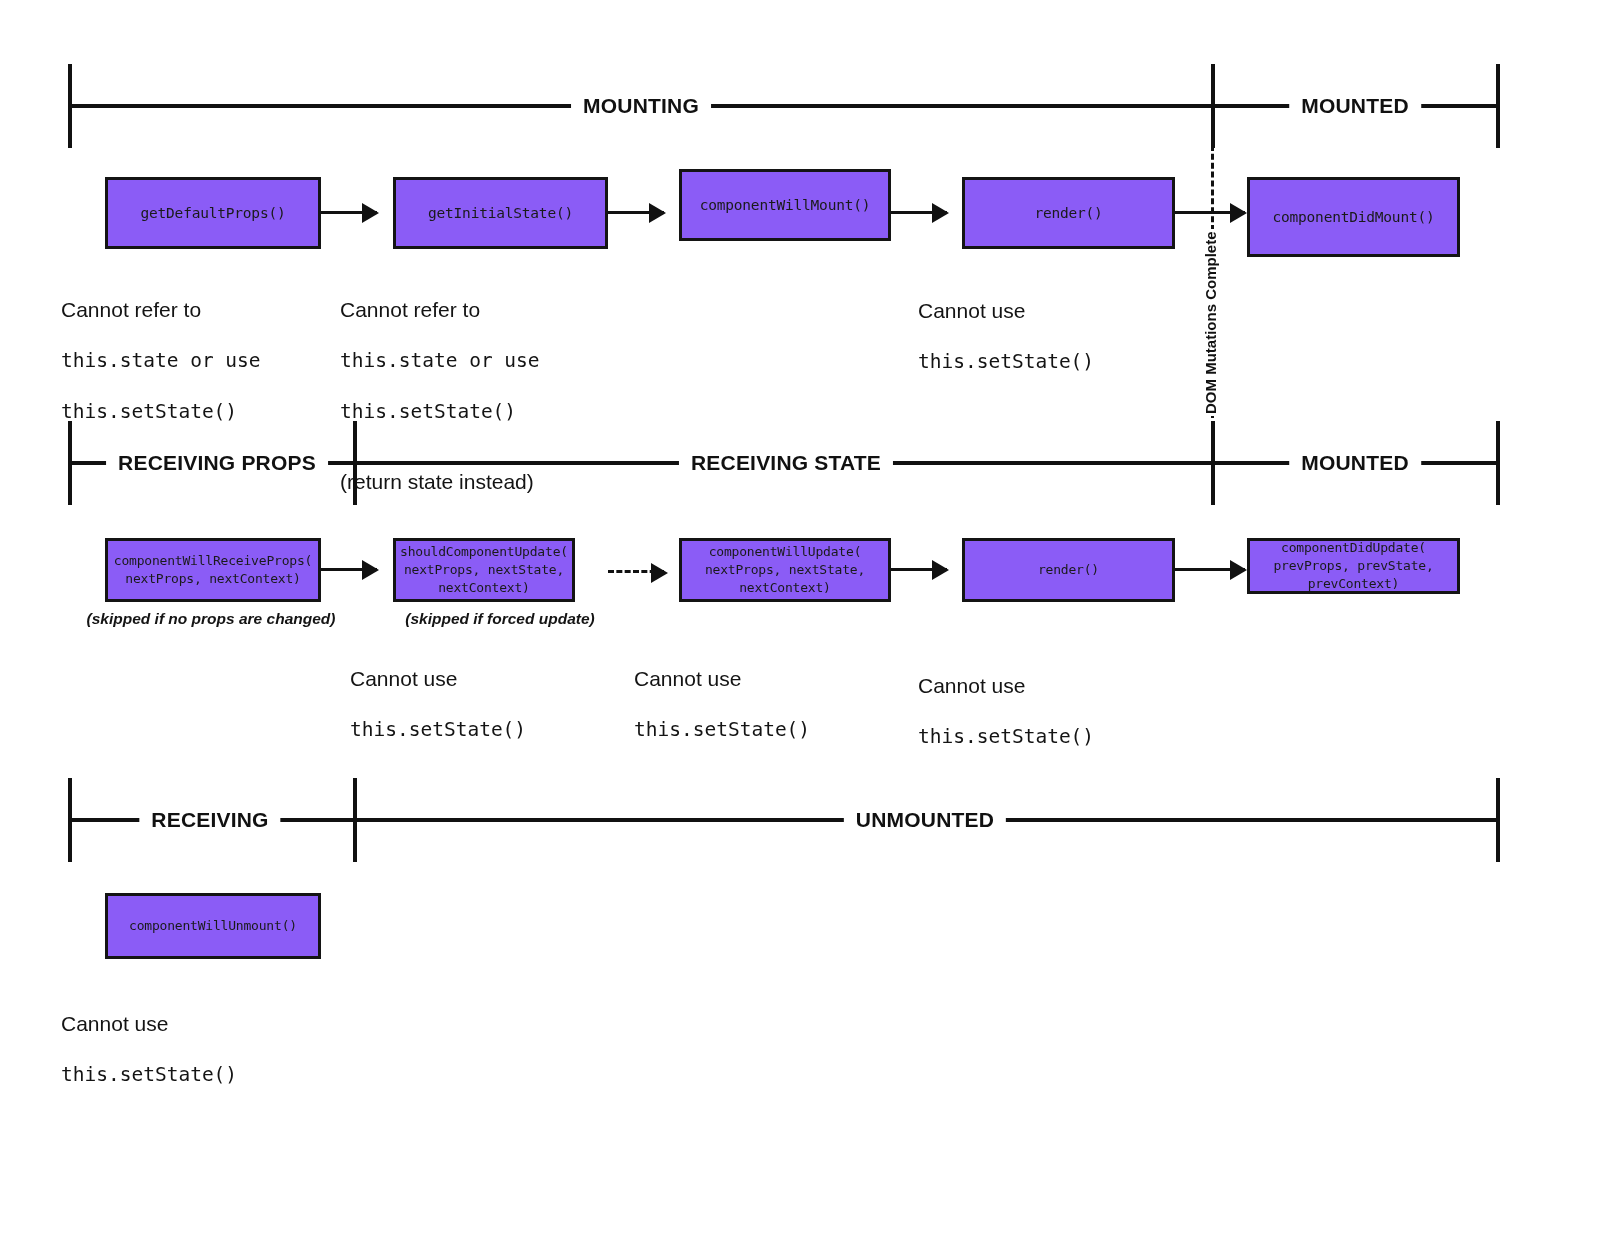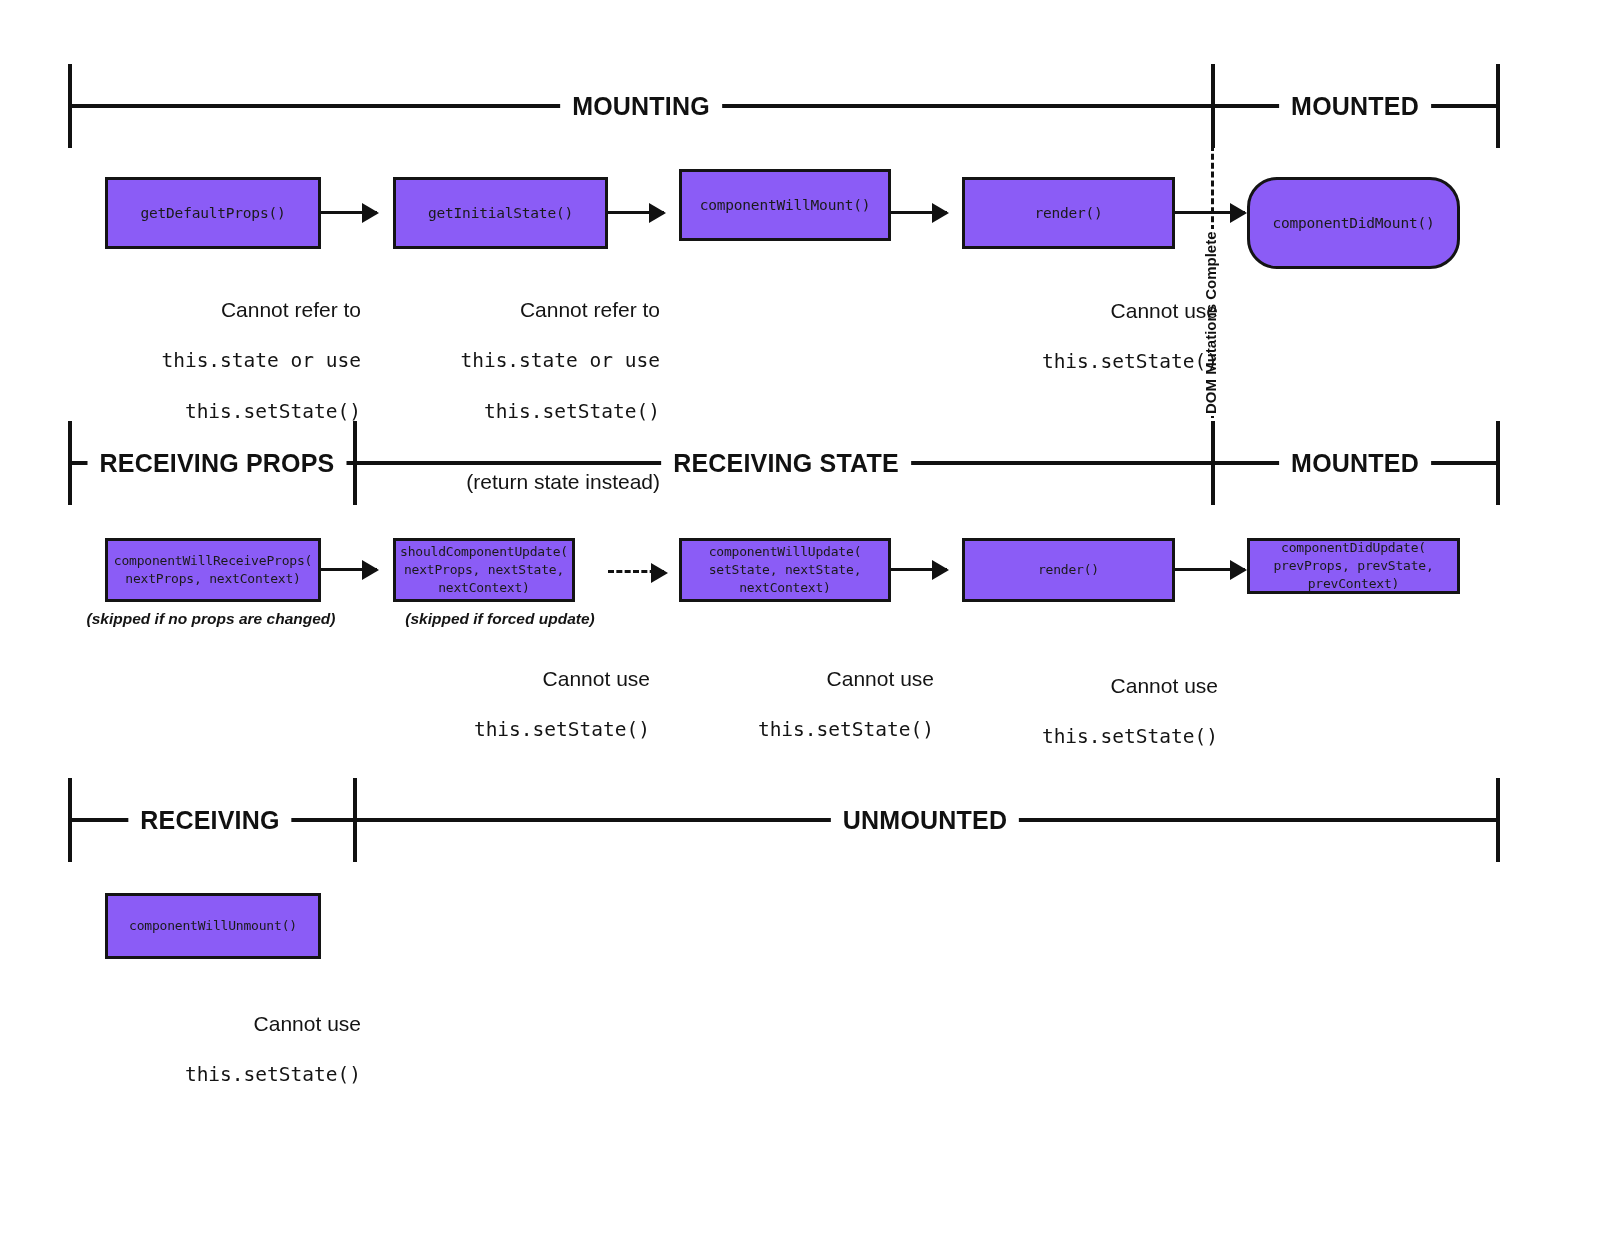--- a/index.html
+++ b/index.html
@@ -16,21 +16,21 @@
   }
   .axis .cap{
     position:absolute;width:4px;background:#111;
   }
   .axis .tick{
     position:absolute;width:4px;background:#111;
   }
   .axis .seg-label{
     position:absolute;
     font-weight:bold;
-    font-size:25px;
+    font-size:21px;
     letter-spacing:0.2px;
     color:#111;
     background:#fff;
     padding:0 12px;
     white-space:nowrap;
     transform:translate(-50%,-50%);
     text-align:center;
   }
 
   
@@ -82,21 +82,21 @@
     white-space:nowrap;
     transform-origin:0 0;
     transform:rotate(-90deg);
     background:#fff;
     padding:0 2px;
   }
 
   
   .note{
     position:absolute;
-    text-align:right;
+    text-align:left;
     transform:translateX(-50%);
     font-size:21px;
     line-height:25px;
     color:#141414;
     white-space:pre-line;
   }
   .note .mono{
     font-family:"DejaVu Sans Mono", monospace;
     font-size:19.5px;
   }
@@ -139,21 +139,21 @@
   <div class="pbox" style="left:679px;top:169px;width:212px;height:72px;">
     <div class="code">componentWillMount()</div>
   </div>
   <div class="arrow" style="left:891px;top:211px;width:56px;"></div>
 
   <div class="pbox" style="left:962px;top:177px;width:213px;height:72px;">
     <div class="code">render()</div>
   </div>
   <div class="arrow" style="left:1175px;top:211px;width:70px;"></div>
 
-  <div class="pbox" style="left:1247px;top:177px;width:213px;height:92px;border-radius:30px;">
+  <div class="pbox" style="left:1247px;top:177px;width:213px;height:80px;">
     <div class="code">componentDidMount()</div>
   </div>
 
   <div class="vdash" style="left:1211px;top:136px;height:282px;"></div>
   <div class="vdash-label" style="left:1202px;top:416px;">DOM Mutations Complete</div>
 
   <div class="note" style="left:211px;top:272px;width:300px;">
     <span class="sans">Cannot refer to</span><br>
     <span class="mono">this.state or use</span><br>
     <span class="mono">this.setState()</span>
@@ -191,21 +191,21 @@
 
   <div class="pbox small" style="left:393px;top:538px;width:182px;height:64px;">
     <div class="code">shouldComponentUpdate(
 nextProps, nextState,
 nextContext)</div>
   </div>
   <div class="arrow dashed" style="left:608px;top:570px;width:56px;"></div>
 
   <div class="pbox small" style="left:679px;top:538px;width:212px;height:64px;">
     <div class="code">componentWillUpdate(
-setState, nextState,
+nextProps, nextState,
 nextContext)</div>
   </div>
   <div class="arrow" style="left:891px;top:568px;width:56px;"></div>
 
   <div class="pbox small" style="left:962px;top:538px;width:213px;height:64px;">
     <div class="code">render()</div>
   </div>
   <div class="arrow" style="left:1175px;top:568px;width:70px;"></div>
 
   <div class="pbox small" style="left:1247px;top:538px;width:213px;height:56px;">

